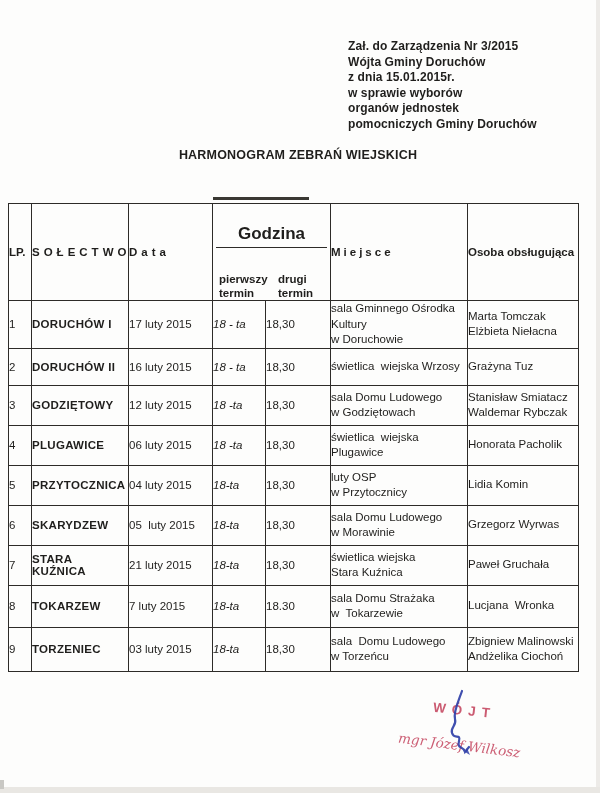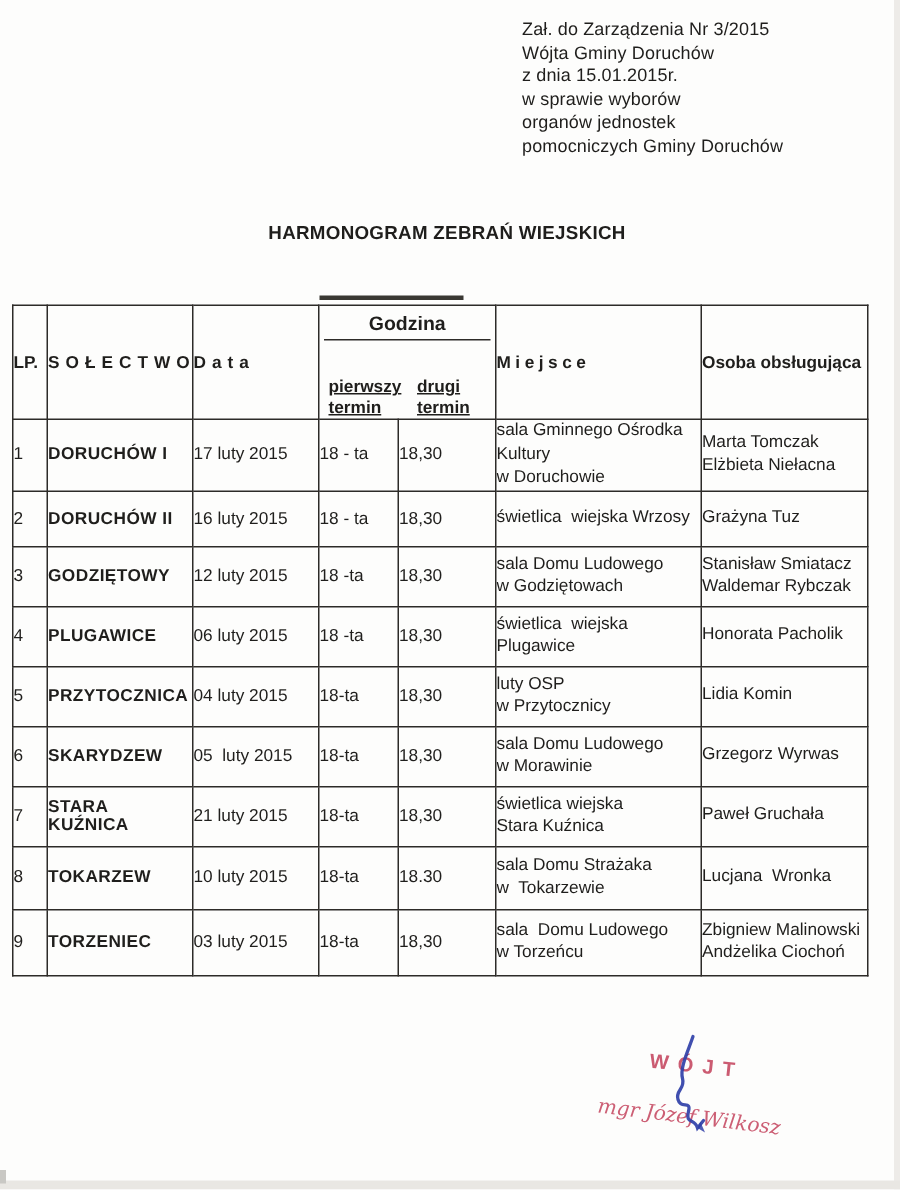--- a/index.html
+++ b/index.html
@@ -10,22 +10,22 @@
     color:#1f1e1c;
   }
   
   .edge-right{position:absolute;right:0;top:0;width:4px;height:100%;background:#edebe8;}
   .edge-bottom{position:absolute;left:0;bottom:0;width:100%;height:6px;background:#e9e7e3;}
   .corner-speck{position:absolute;left:0;bottom:4px;width:4px;height:9px;background:#c9c8c4;}
   .pre-table-mark{position:absolute;left:213px;top:197px;width:96px;height:2.5px;background:#3a3833;}
 
   
   .hdr-block{
-    position:absolute;left:348px;top:12px;width:235px;
-    font-size:12px;font-weight:normal;line-height:15.6px;
+    position:absolute;left:348px;top:39px;width:235px;
+    font-size:12px;font-weight:bold;line-height:15.6px;
     white-space:pre-line;letter-spacing:.1px;
   }
 
   
   .title-block{
     position:absolute;left:0;top:147px;width:596px;text-align:center;
     font-size:12.5px;font-weight:bold;line-height:16.5px;letter-spacing:.2px;
   }
 
   
@@ -41,41 +41,41 @@
   }
   thead tr{height:64px;}
   th{font-weight:bold;text-align:left;}
   .h-lp{padding-left:4px;}
   .h-sol{padding-left:8px;letter-spacing:4px;}
   .h-data{padding-left:9px;letter-spacing:4px;}
   .h-miej{padding-left:6px;letter-spacing:3px;}
   .h-osoba{padding-left:6px;}
   .c-godz{vertical-align:top;}
   .godz-top{
-    text-align:center;font-weight:bold;font-size:13px;
-    padding:4px 0 3px;margin:0 3px;border-bottom:1.5px solid #2d2b28;
-  }
-  .godz-sub{display:flex;margin-top:25px;font-weight:bold;line-height:13.5px;text-decoration:underline;}
+    text-align:center;font-weight:bold;font-size:17px;
+    padding:4px 0 3px;margin:16px 3px;border-bottom:1.5px solid #2d2b28;
+  }
+  .godz-sub{display:flex;margin-top:25px;font-weight:bold;line-height:13.5px;}
   .godz-sub .p1{width:53px;padding-left:6px;white-space:pre-line;box-sizing:border-box;}
   .godz-sub .p2{padding-left:12px;white-space:pre-line;}
 
   tbody tr:nth-child(1){height:45px;}
   tbody tr:nth-child(2){height:37px;}
   tbody tr:nth-child(3){height:40px;}
   tbody tr:nth-child(4){height:40px;}
   tbody tr:nth-child(5){height:40px;}
   tbody tr:nth-child(6){height:40px;}
   tbody tr:nth-child(7){height:40px;}
   tbody tr:nth-child(8){height:42px;}
   tbody tr:nth-child(9){height:44px;}
 
   td.d-lp{padding-left:5px;}
   td.d-sol{padding-left:8px;font-weight:bold;letter-spacing:.3px;}
   td.d-data{padding-left:8px;}
-  td.d-p1{padding-left:6px;}
+  td.d-p1{padding-left:6px;font-style:italic;}
   td.d-p2{padding-left:5px;}
   td.d-miej,td.d-osoba{
     vertical-align:top;padding:3px 2px 2px 6px;
     white-space:pre-wrap;line-height:15.5px;
   }
   td{white-space:pre-wrap;}
 
   
   .stamp-title{
     position:absolute;left:433px;top:703px;
@@ -206,21 +206,21 @@
         <td class="d-data">21 luty 2015</td>
         <td class="d-p1">18-ta</td>
         <td class="d-p2">18,30</td>
         <td class="d-miej">świetlica wiejska
 Stara Kuźnica</td>
         <td class="d-osoba">Paweł Gruchała</td>
       </tr>
       <tr>
         <td class="d-lp">8</td>
         <td class="d-sol">TOKARZEW</td>
-        <td class="d-data">10 luty 2015</td>
+        <td class="d-data">7 luty 2015</td>
         <td class="d-p1">18-ta</td>
         <td class="d-p2">18.30</td>
         <td class="d-miej">sala Domu Strażaka
 w  Tokarzewie</td>
         <td class="d-osoba">Lucjana  Wronka</td>
       </tr>
       <tr>
         <td class="d-lp">9</td>
         <td class="d-sol">TORZENIEC</td>
         <td class="d-data">03 luty 2015</td>

